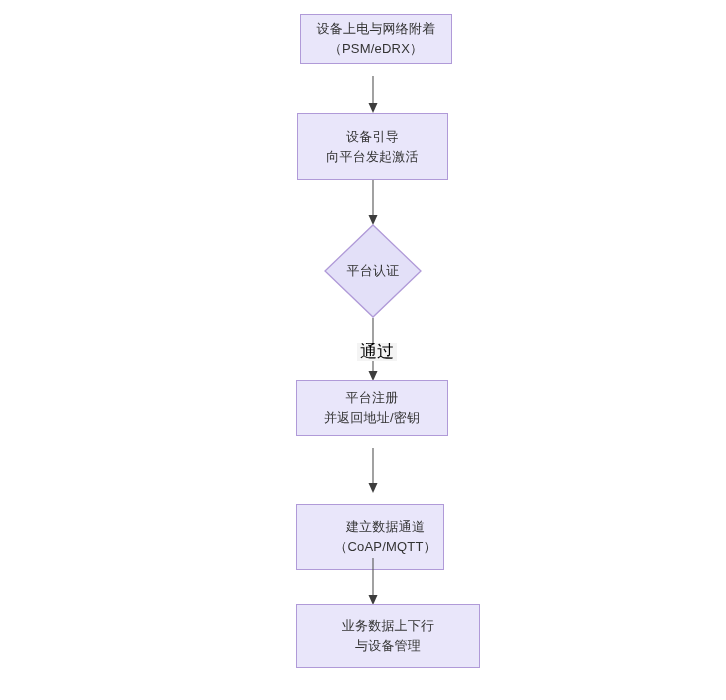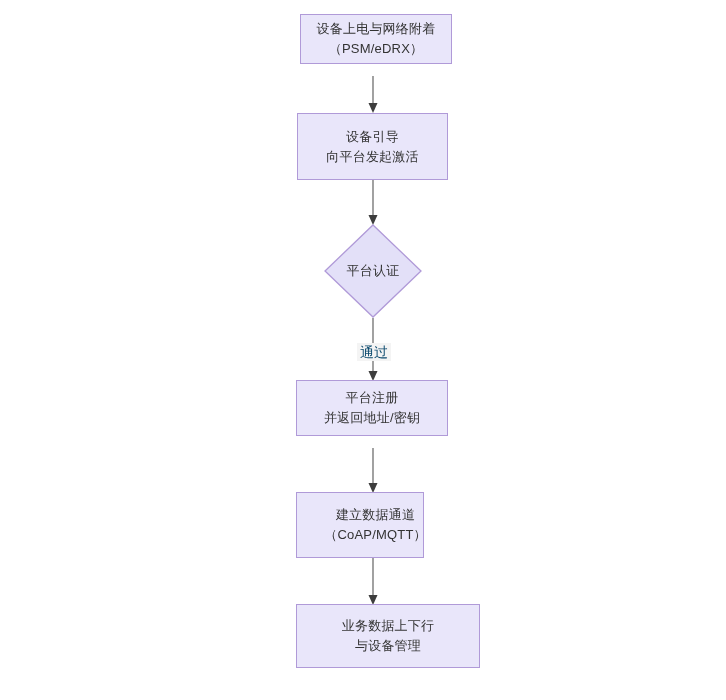--- a/index.html
+++ b/index.html
@@ -68,22 +68,22 @@
   .edge line {
     stroke: #555555;
     stroke-width: 1.1;
   }
   .edge polygon.arrowhead {
     fill: #3d3d3d;
   }
   .edge-label {
     position: absolute;
     background: #f4f4f4;
-    color: #0c4a6e;
-    font-size: 14px;
+    color: #000000;
+    font-size: 17px;
     line-height: 16px;
     padding: 1px 3px;
     white-space: nowrap;
   }
 </style>
 </head>
 <body>
 
 <div id="flowchart-canvas">
 
@@ -123,21 +123,21 @@
   <div class="node node-rect" style="left:296px; top:380px; width:152px; height:56px;">
     <span class="node-label">平台注册
 并返回地址/密钥</span>
   </div>
 
   <svg class="edge" style="left:364px; top:448px; width:18px; height:46px;">
     <line x1="9" y1="0" x2="9" y2="39"></line>
     <polygon class="arrowhead" points="9,45 4.5,35 13.5,35"></polygon>
   </svg>
 
-  <div class="node node-rect" style="left:296px; top:492px; width:128px; height:66px;padding-left:31px;">
+  <div class="node node-rect" style="left:296px; top:504px; width:148px; height:66px;padding-left:31px;">
     <span class="node-label">建立数据通道
 （CoAP/MQTT）</span>
   </div>
 
   <svg class="edge" style="left:364px; top:558px; width:18px; height:48px;">
     <line x1="9" y1="0" x2="9" y2="41"></line>
     <polygon class="arrowhead" points="9,47 4.5,37 13.5,37"></polygon>
   </svg>
 
   <div class="node node-rect" style="left:296px; top:604px; width:184px; height:64px;">

